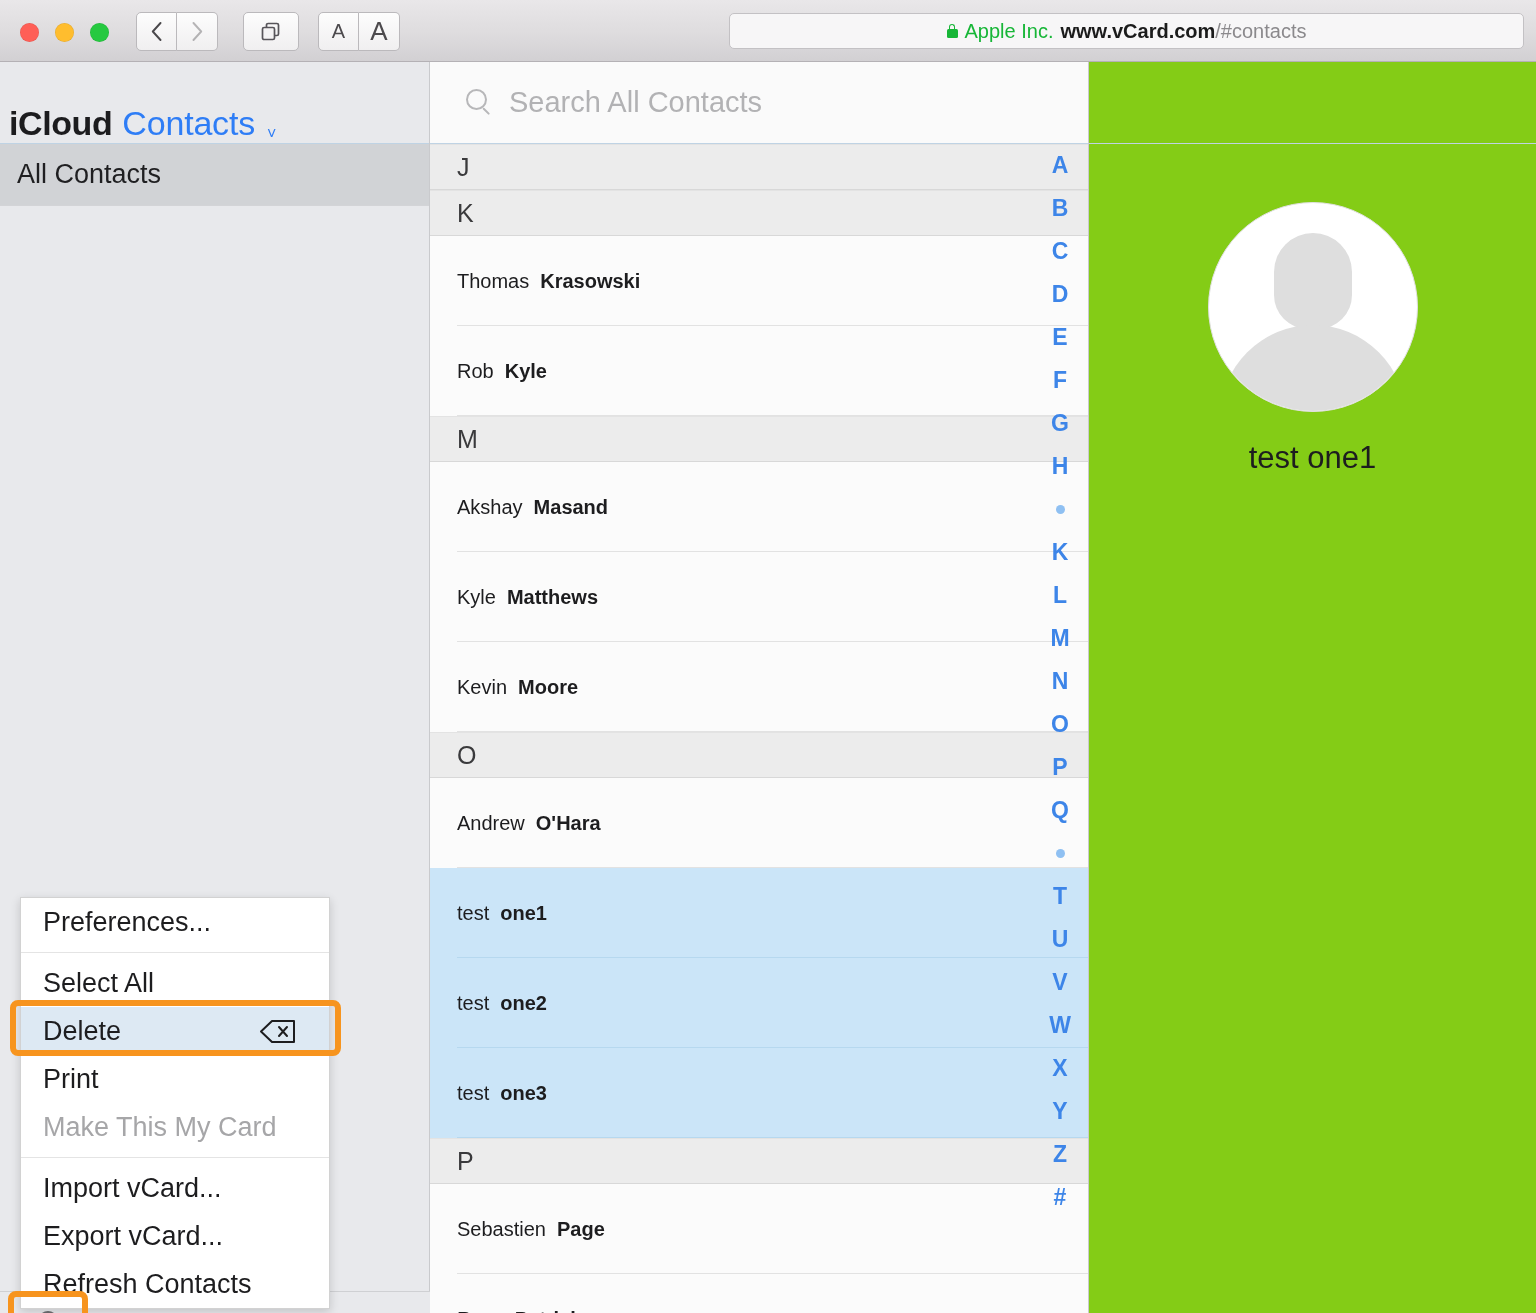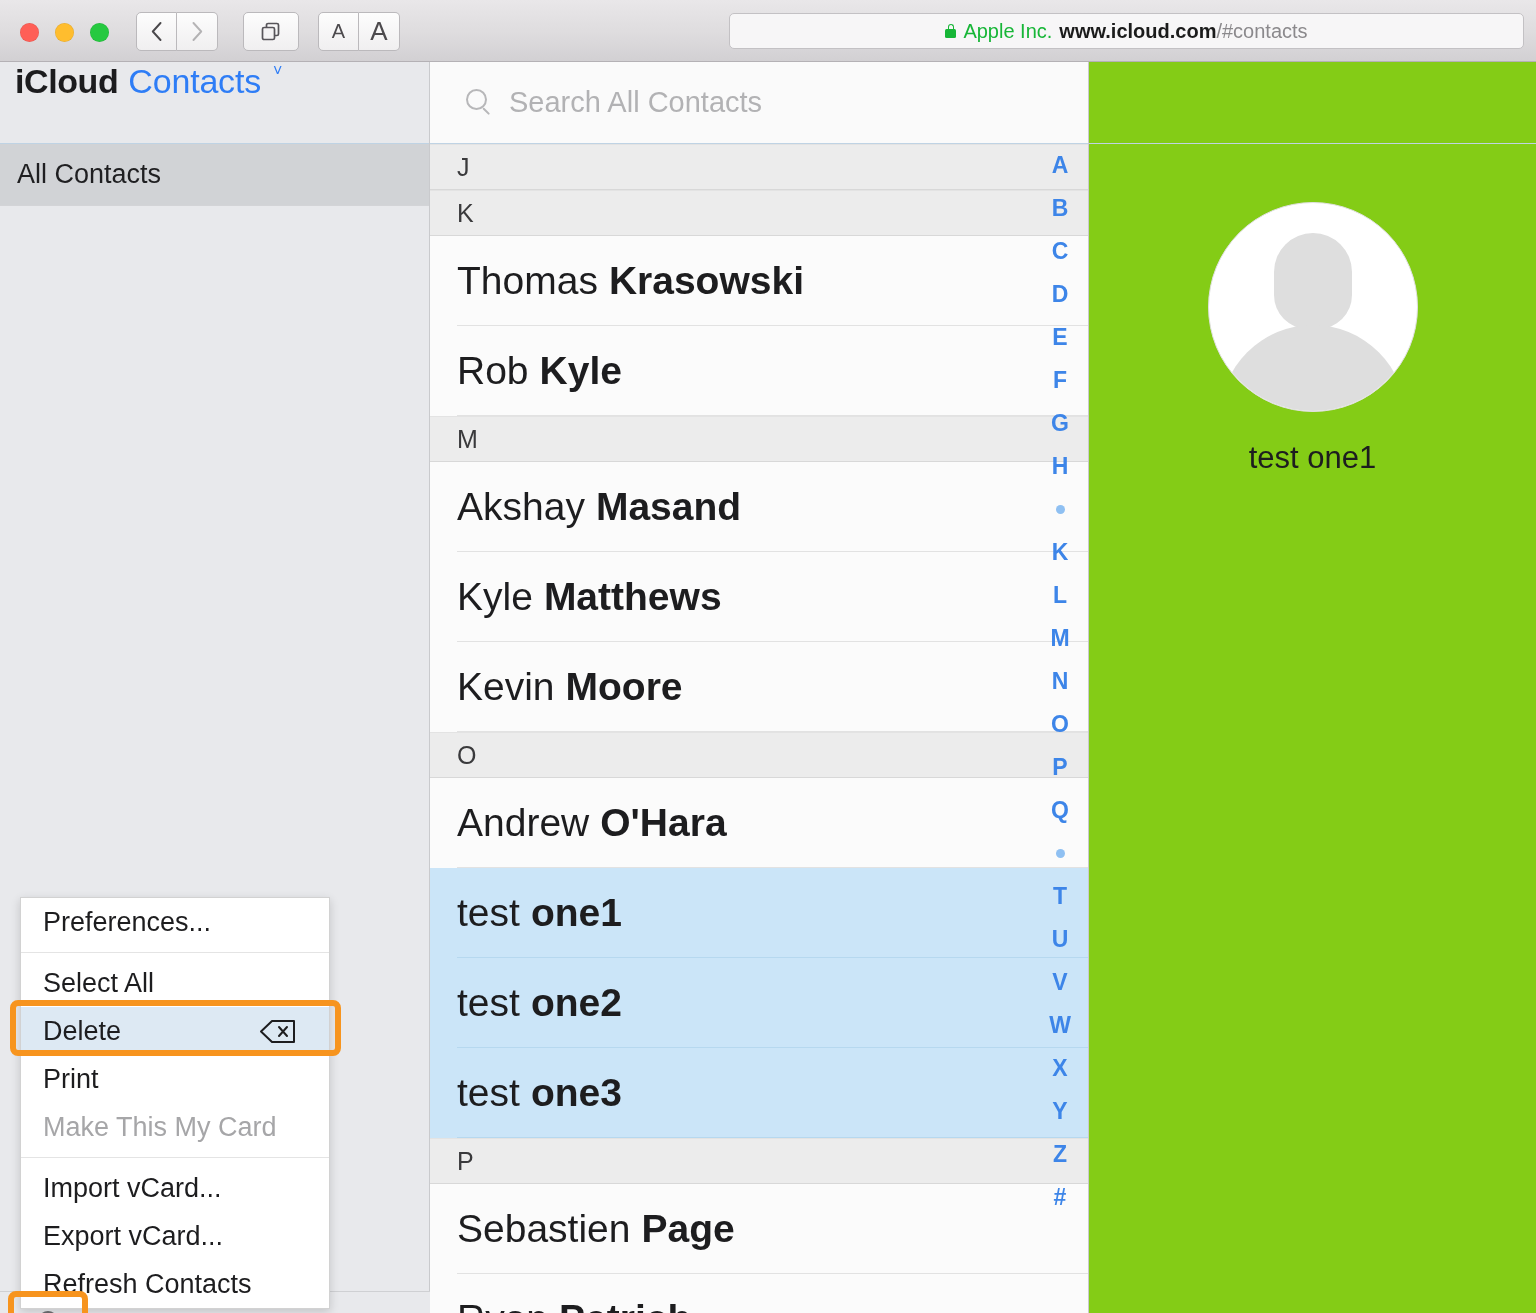--- a/index.html
+++ b/index.html
@@ -130,22 +130,22 @@
   .sidebar {
     width: 430px;
     background: #e8e9ec;
     border-right: 1px solid #c9cacd;
     box-sizing: border-box;
     position: relative;
   }
   .brand {
     height: 82px;
     display: flex;
-    align-items: flex-start;
-    padding-left: 15px;
+    align-items: flex-end;
+    padding-left: 9px;
     box-sizing: border-box;
     border-bottom: 1px solid #bfd3e4;
   }
   .brand-icloud {
     font-size: 34px;
     font-weight: bold;
     color: #1c1c1e;
     letter-spacing: -0.4px;
   }
   .brand-app {
@@ -228,21 +228,21 @@
     box-sizing: border-box;
     font-size: 25px;
     color: #3a3a3c;
   }
   .crow {
     height: 90px;
     display: flex;
     align-items: center;
     padding-left: 27px;
     box-sizing: border-box;
-    font-size: 39px;
+    font-size: 20px;
     color: #1d1d1f;
     position: relative;
     background: #fbfbfb;
   }
   .crow.sel { background: #cbe5f8; }
   .crow .divider {
     position: absolute;
     left: 27px; right: 0; bottom: 0;
     height: 1px;
     background: #e2e2e2;
@@ -456,21 +456,21 @@
         <span class="a-big">A</span>
       </div>
     </div>
 
     <div class="urlbar">
       <span class="lock">
         <span class="shackle"></span>
           <span class="body"></span>
       </span>
       <span class="url-org">Apple Inc.</span>
-      <span class="url-host">www.icloud.com</span>
+      <span class="url-host">www.vCard.com</span>
       <span class="url-path">/#contacts</span>
     </div>
   </div>
 
   <div class="content">
 
     <div class="sidebar">
       <div class="brand">
         <span class="brand-icloud">iCloud</span>
         <span class="brand-app">Contacts</span>

